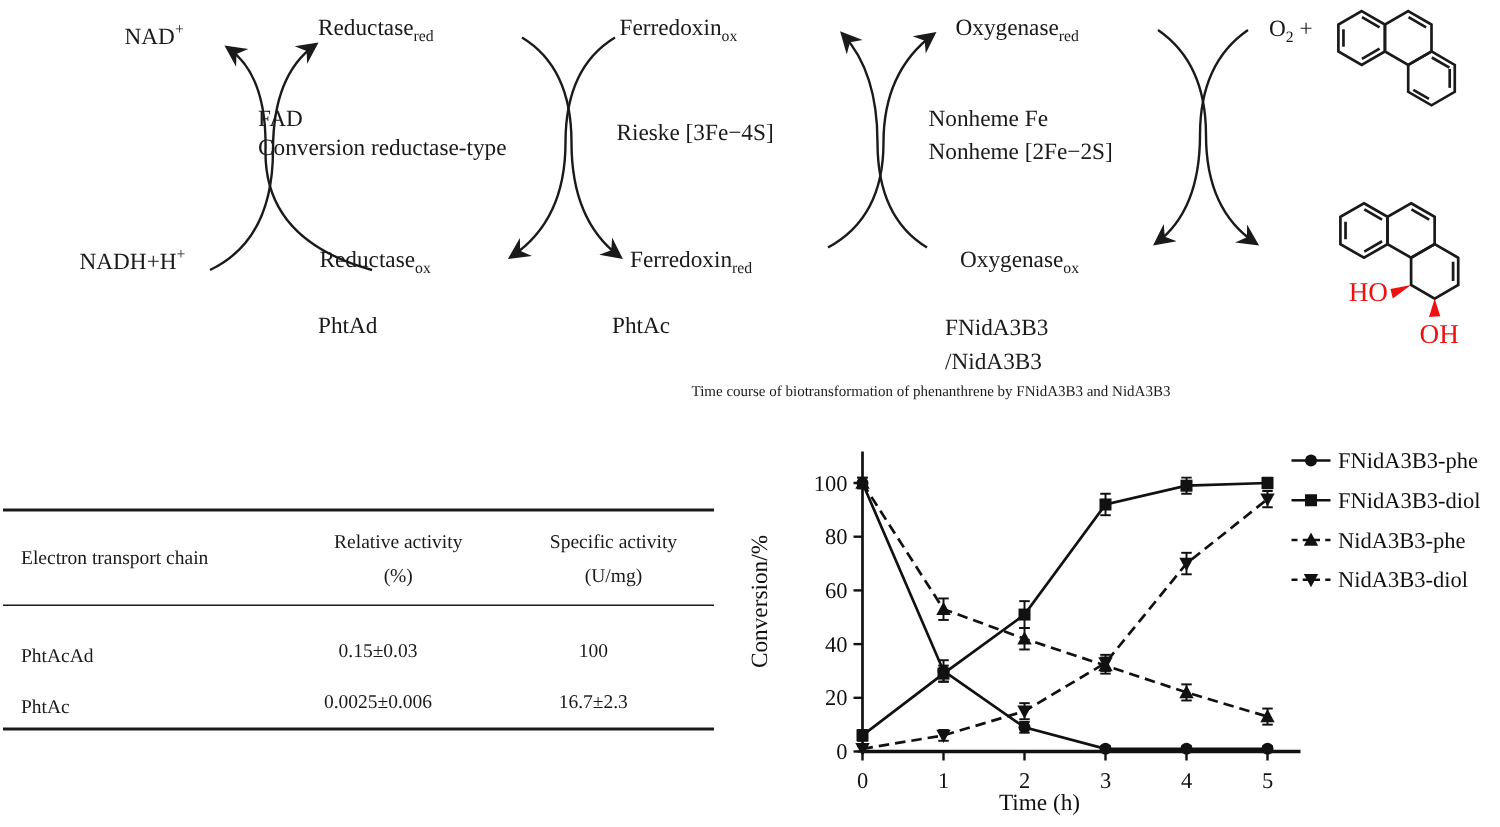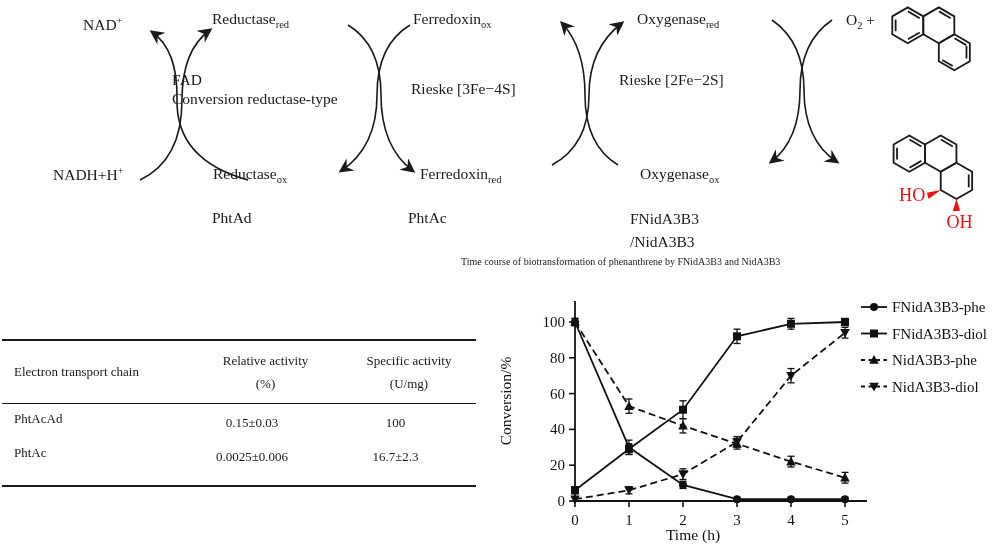--- a/index.html
+++ b/index.html
@@ -11,21 +11,21 @@
   sub{font-size:10.5px;line-height:0}
   sup{font-size:10.5px;line-height:0}
   
   .ftable{position:absolute;left:2px;top:339px;width:474px;
           border-top:2.5px solid #1a1a1a;border-bottom:2.5px solid #1a1a1a;font-size:13px}
   .thead{display:flex;border-bottom:1.5px solid #1a1a1a;height:62px;align-items:center}
   .tc{box-sizing:border-box}
   .c1{width:185px;padding-left:12px}
   .c2{width:130px;text-align:center;line-height:23px}
   .c3{width:157px;text-align:center;line-height:23px}
-  .trow{display:flex;height:34px;align-items:flex-start}
+  .trow{display:flex;height:34px;align-items:flex-end}
   .trow.first{margin-top:7px}
   .trow.last{margin-bottom:6px}
   
   .ctick{font-size:15px;fill:#111;font-family:"Liberation Serif","DejaVu Serif",serif}
   .caxis{font-size:15.5px;fill:#111;font-family:"Liberation Serif","DejaVu Serif",serif}
   .clegend{font-size:15px;fill:#111;font-family:"Liberation Serif","DejaVu Serif",serif}
   svg{position:absolute}
 </style>
 </head>
 <body>
@@ -59,21 +59,22 @@
 <div class="lbl ctr" style="left:213px;top:165px;width:140px"><span>Reductase</span><sub>ox</sub></div>
 <div class="lbl ctr bold" style="left:212px;top:209px;width:140px">PhtAd</div>
 
 <div class="lbl ctr" style="left:413px;top:10px;width:140px"><span>Ferredoxin</span><sub>ox</sub></div>
 <div class="lbl ctr" style="left:411px;top:80px;width:140px">Rieske [3Fe−4S]</div>
 <div class="lbl ctr" style="left:420px;top:165px;width:140px"><span>Ferredoxin</span><sub>red</sub></div>
 <div class="lbl ctr bold" style="left:408px;top:209px;width:140px">PhtAc</div>
 
 <div class="lbl ctr" style="left:637px;top:10px;width:140px"><span>Oxygenase</span><sub>red</sub></div>
 <div class="lbl ctr" style="left:619px;top:69px;width:160px;line-height:21.5px">
-  <div>Rieske [2Fe−2S]</div>
+  <div>Nonheme Fe</div>
+  <div>Nonheme [2Fe−2S]</div>
 </div>
 <div class="lbl ctr" style="left:640px;top:165px;width:140px"><span>Oxygenase</span><sub>ox</sub></div>
 <div class="lbl ctr bold" style="left:630px;top:208px;width:140px;line-height:22.5px">
   <div>FNidA3B3</div>
   <div>/NidA3B3</div>
 </div>
 
 <div class="lbl" style="left:846px;top:11px"><span>O</span><sub>2</sub> <span>+</span></div>
 
 <svg style="left:884px;top:0" width="94" height="76" viewBox="0 0 88 72">

